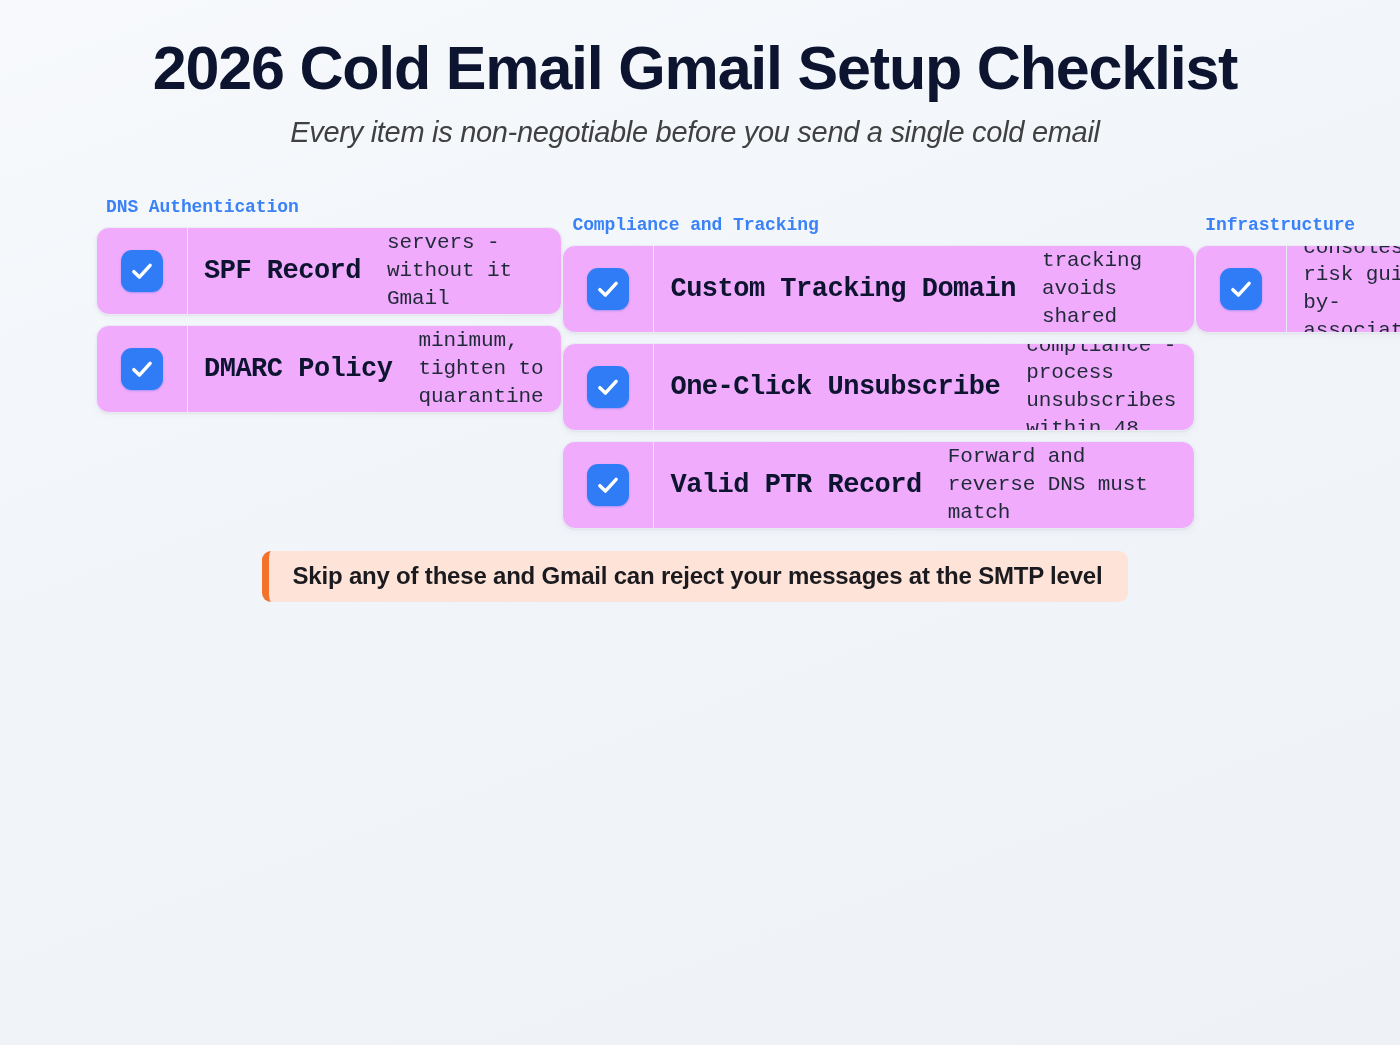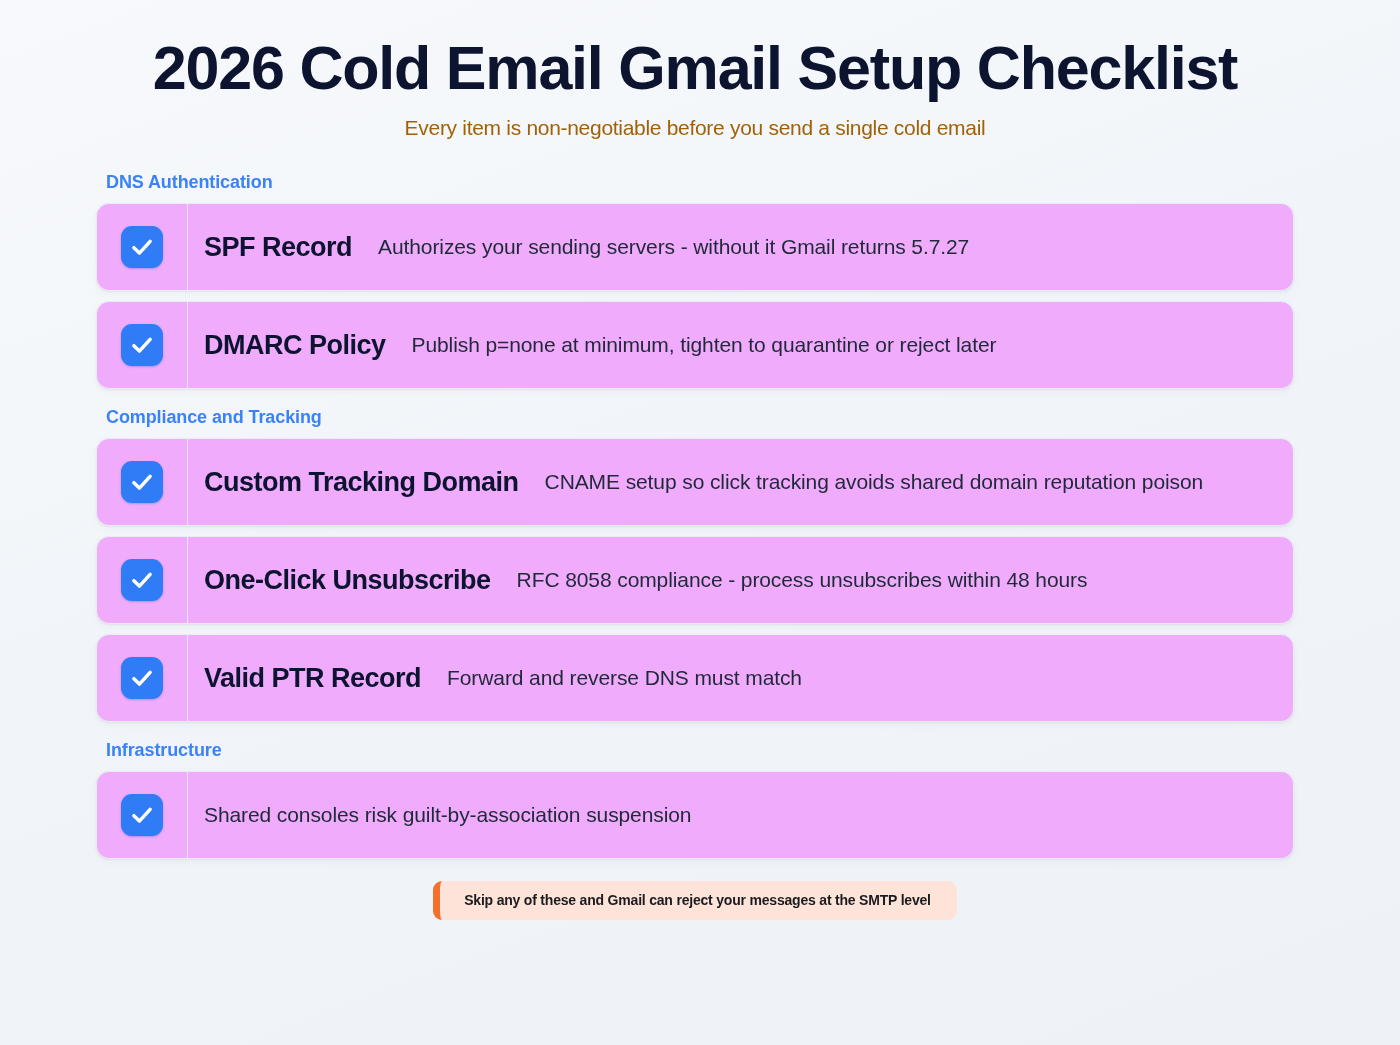--- a/index.html
+++ b/index.html
@@ -33,31 +33,33 @@
   .main-title {
     font-size: 61px;
     font-weight: bold;
     letter-spacing: -1.2px;
     color: #0d1430;
     line-height: 1.05;
   }
 
   .subtitle {
     margin-top: 16px;
-    font-size: 21px;
+    font-size: 29px;
     font-weight: 400;
-    color: #a16207;
+    color: #404040;
     letter-spacing: -0.3px;
+    font-style: italic;
   }
 
   
   .sections {
-    margin-top: 32px;
-    display: flex;
-    flex-direction: column;
+    margin-top: 48px;
+    display: flex;
+    flex-direction: row;
+    font-family: Liberation Mono, monospace;
   }
 
   .section { display: flex; flex-direction: column; }
 
   .section + .section { margin-top: 18px; }
 
   .section-title {
     font-size: 18px;
     font-weight: bold;
     color: #3b82f6;
@@ -132,21 +134,21 @@
     margin-top: 22px;
     display: flex;
     justify-content: center;
   }
 
   .footer-banner {
     background: #fde3d8;
     border-left: 7px solid #f4712c;
     border-radius: 9px;
     padding: 11px 26px 12px 24px;
-    font-size: 14px;
+    font-size: 24px;
     font-weight: bold;
     color: #1b1b1f;
     letter-spacing: -0.2px;
     white-space: nowrap;
   }
 </style>
 </head>
 <body>
 
 <div class="page">

